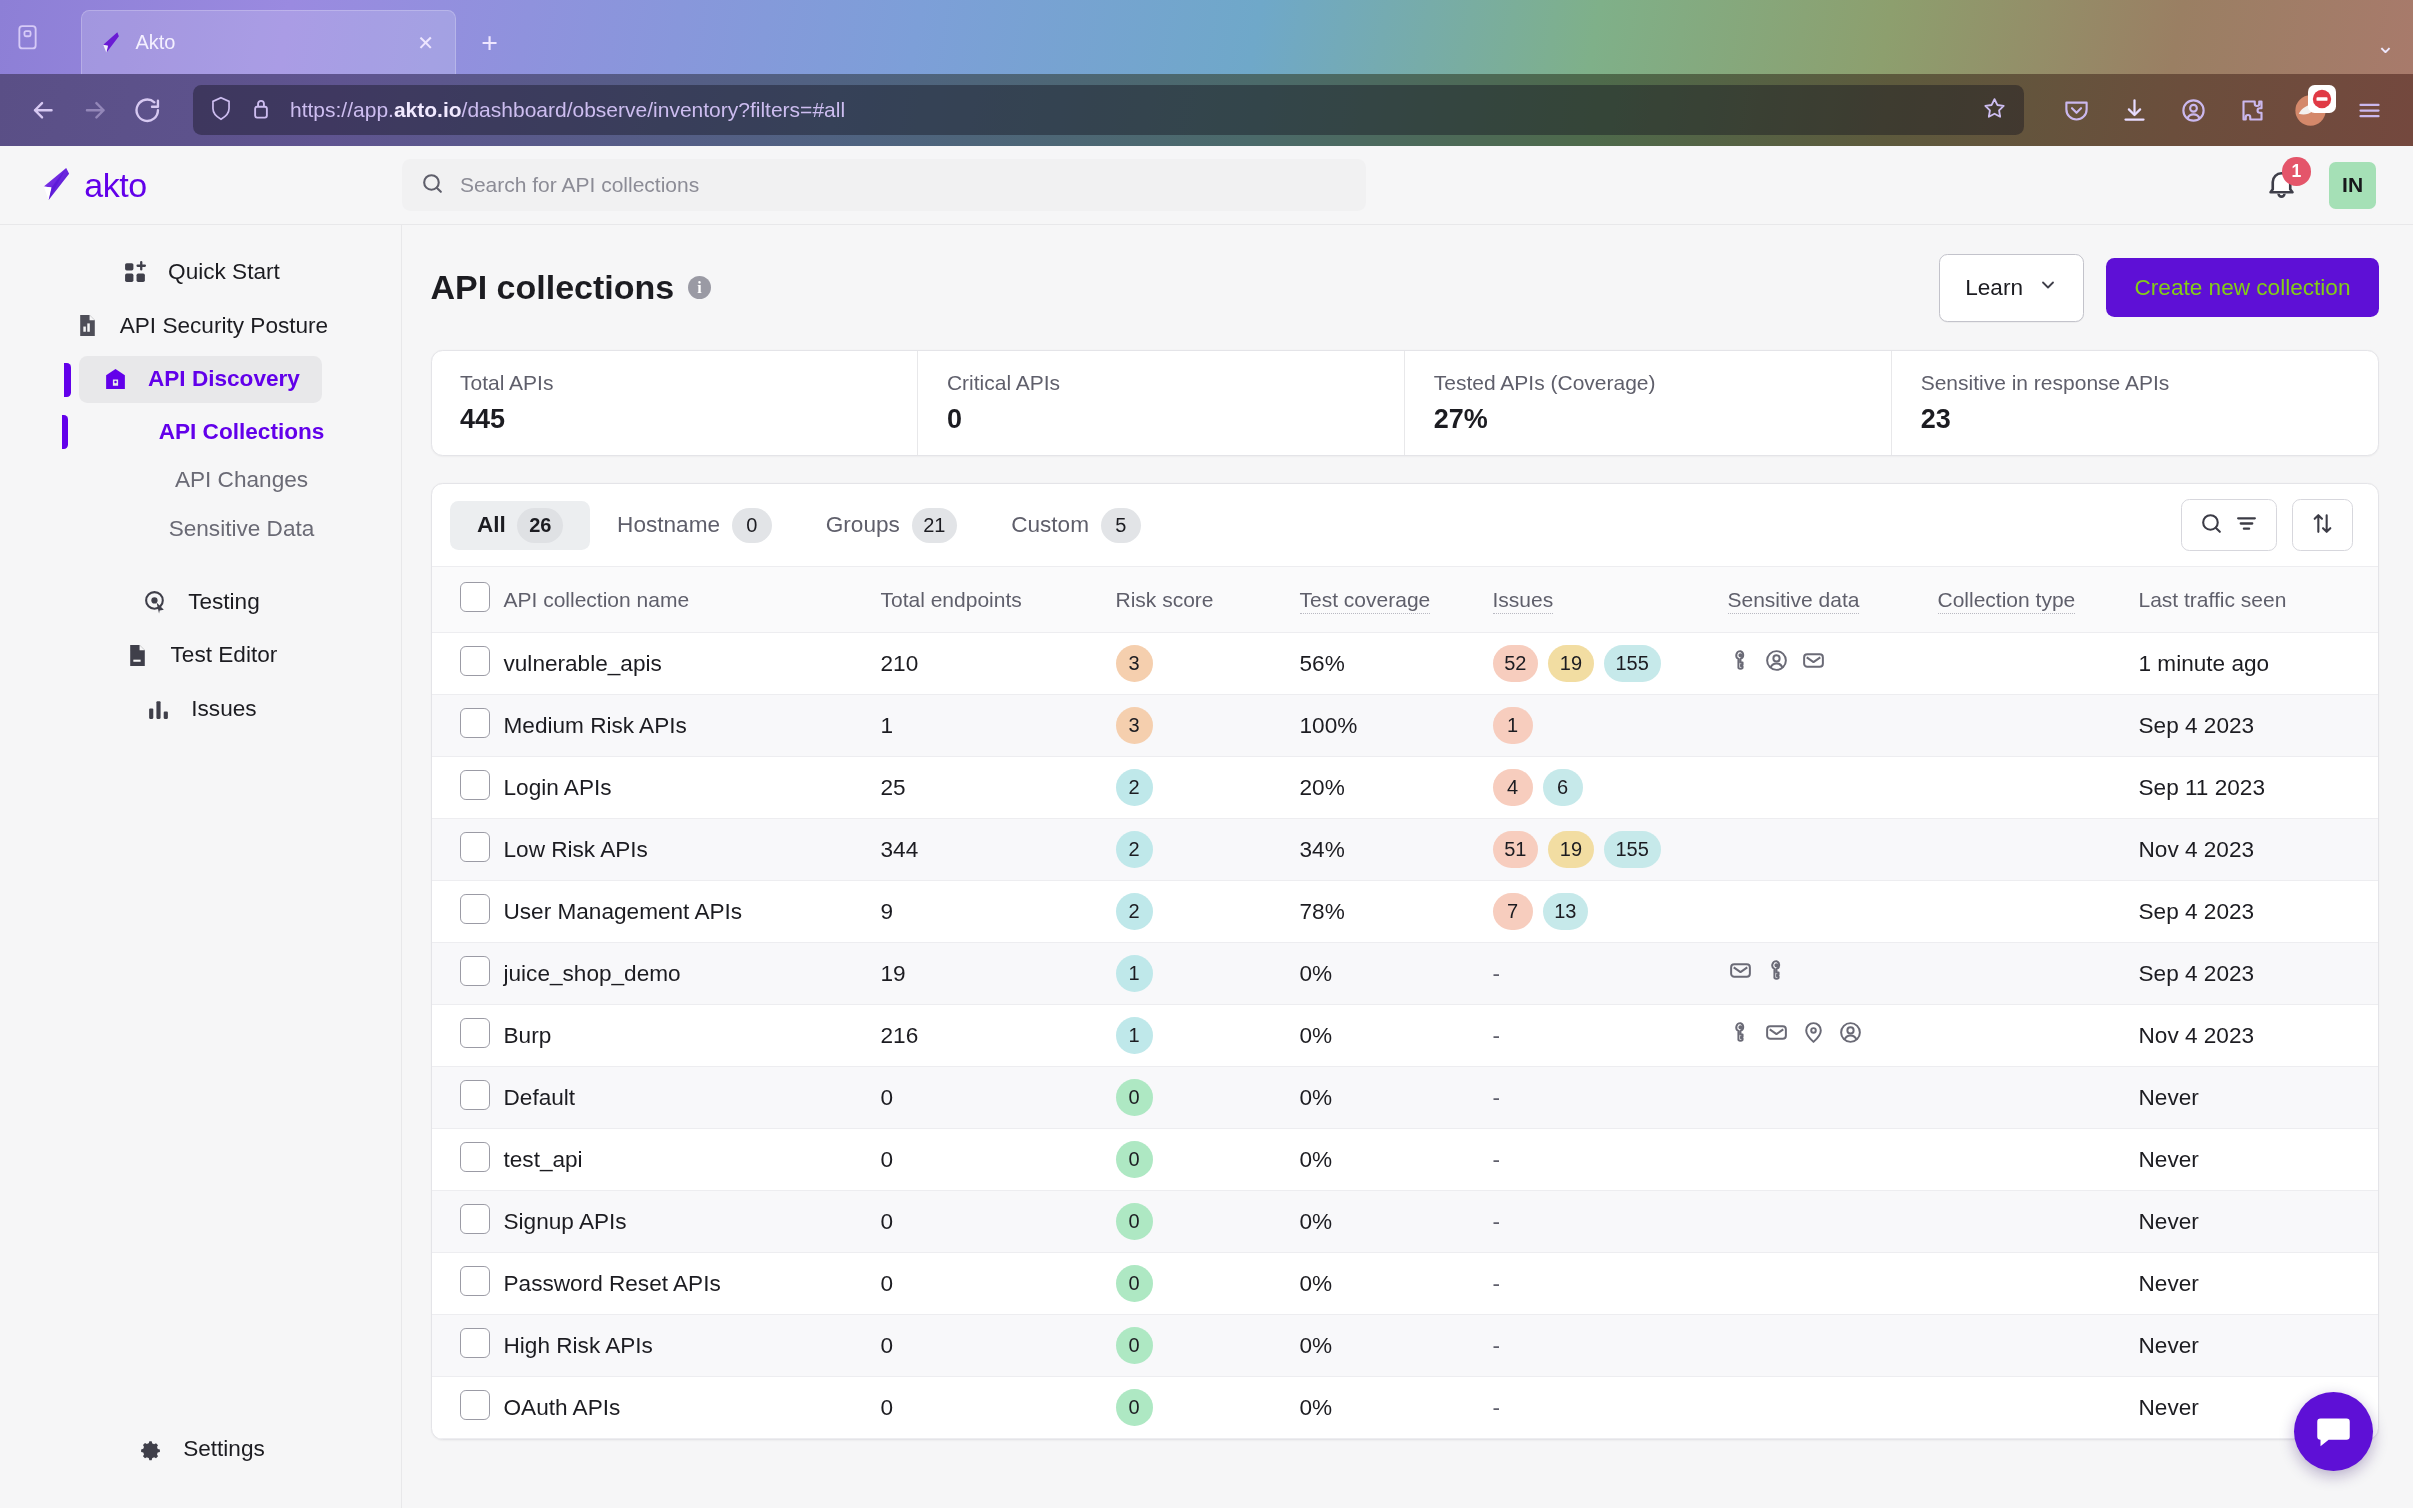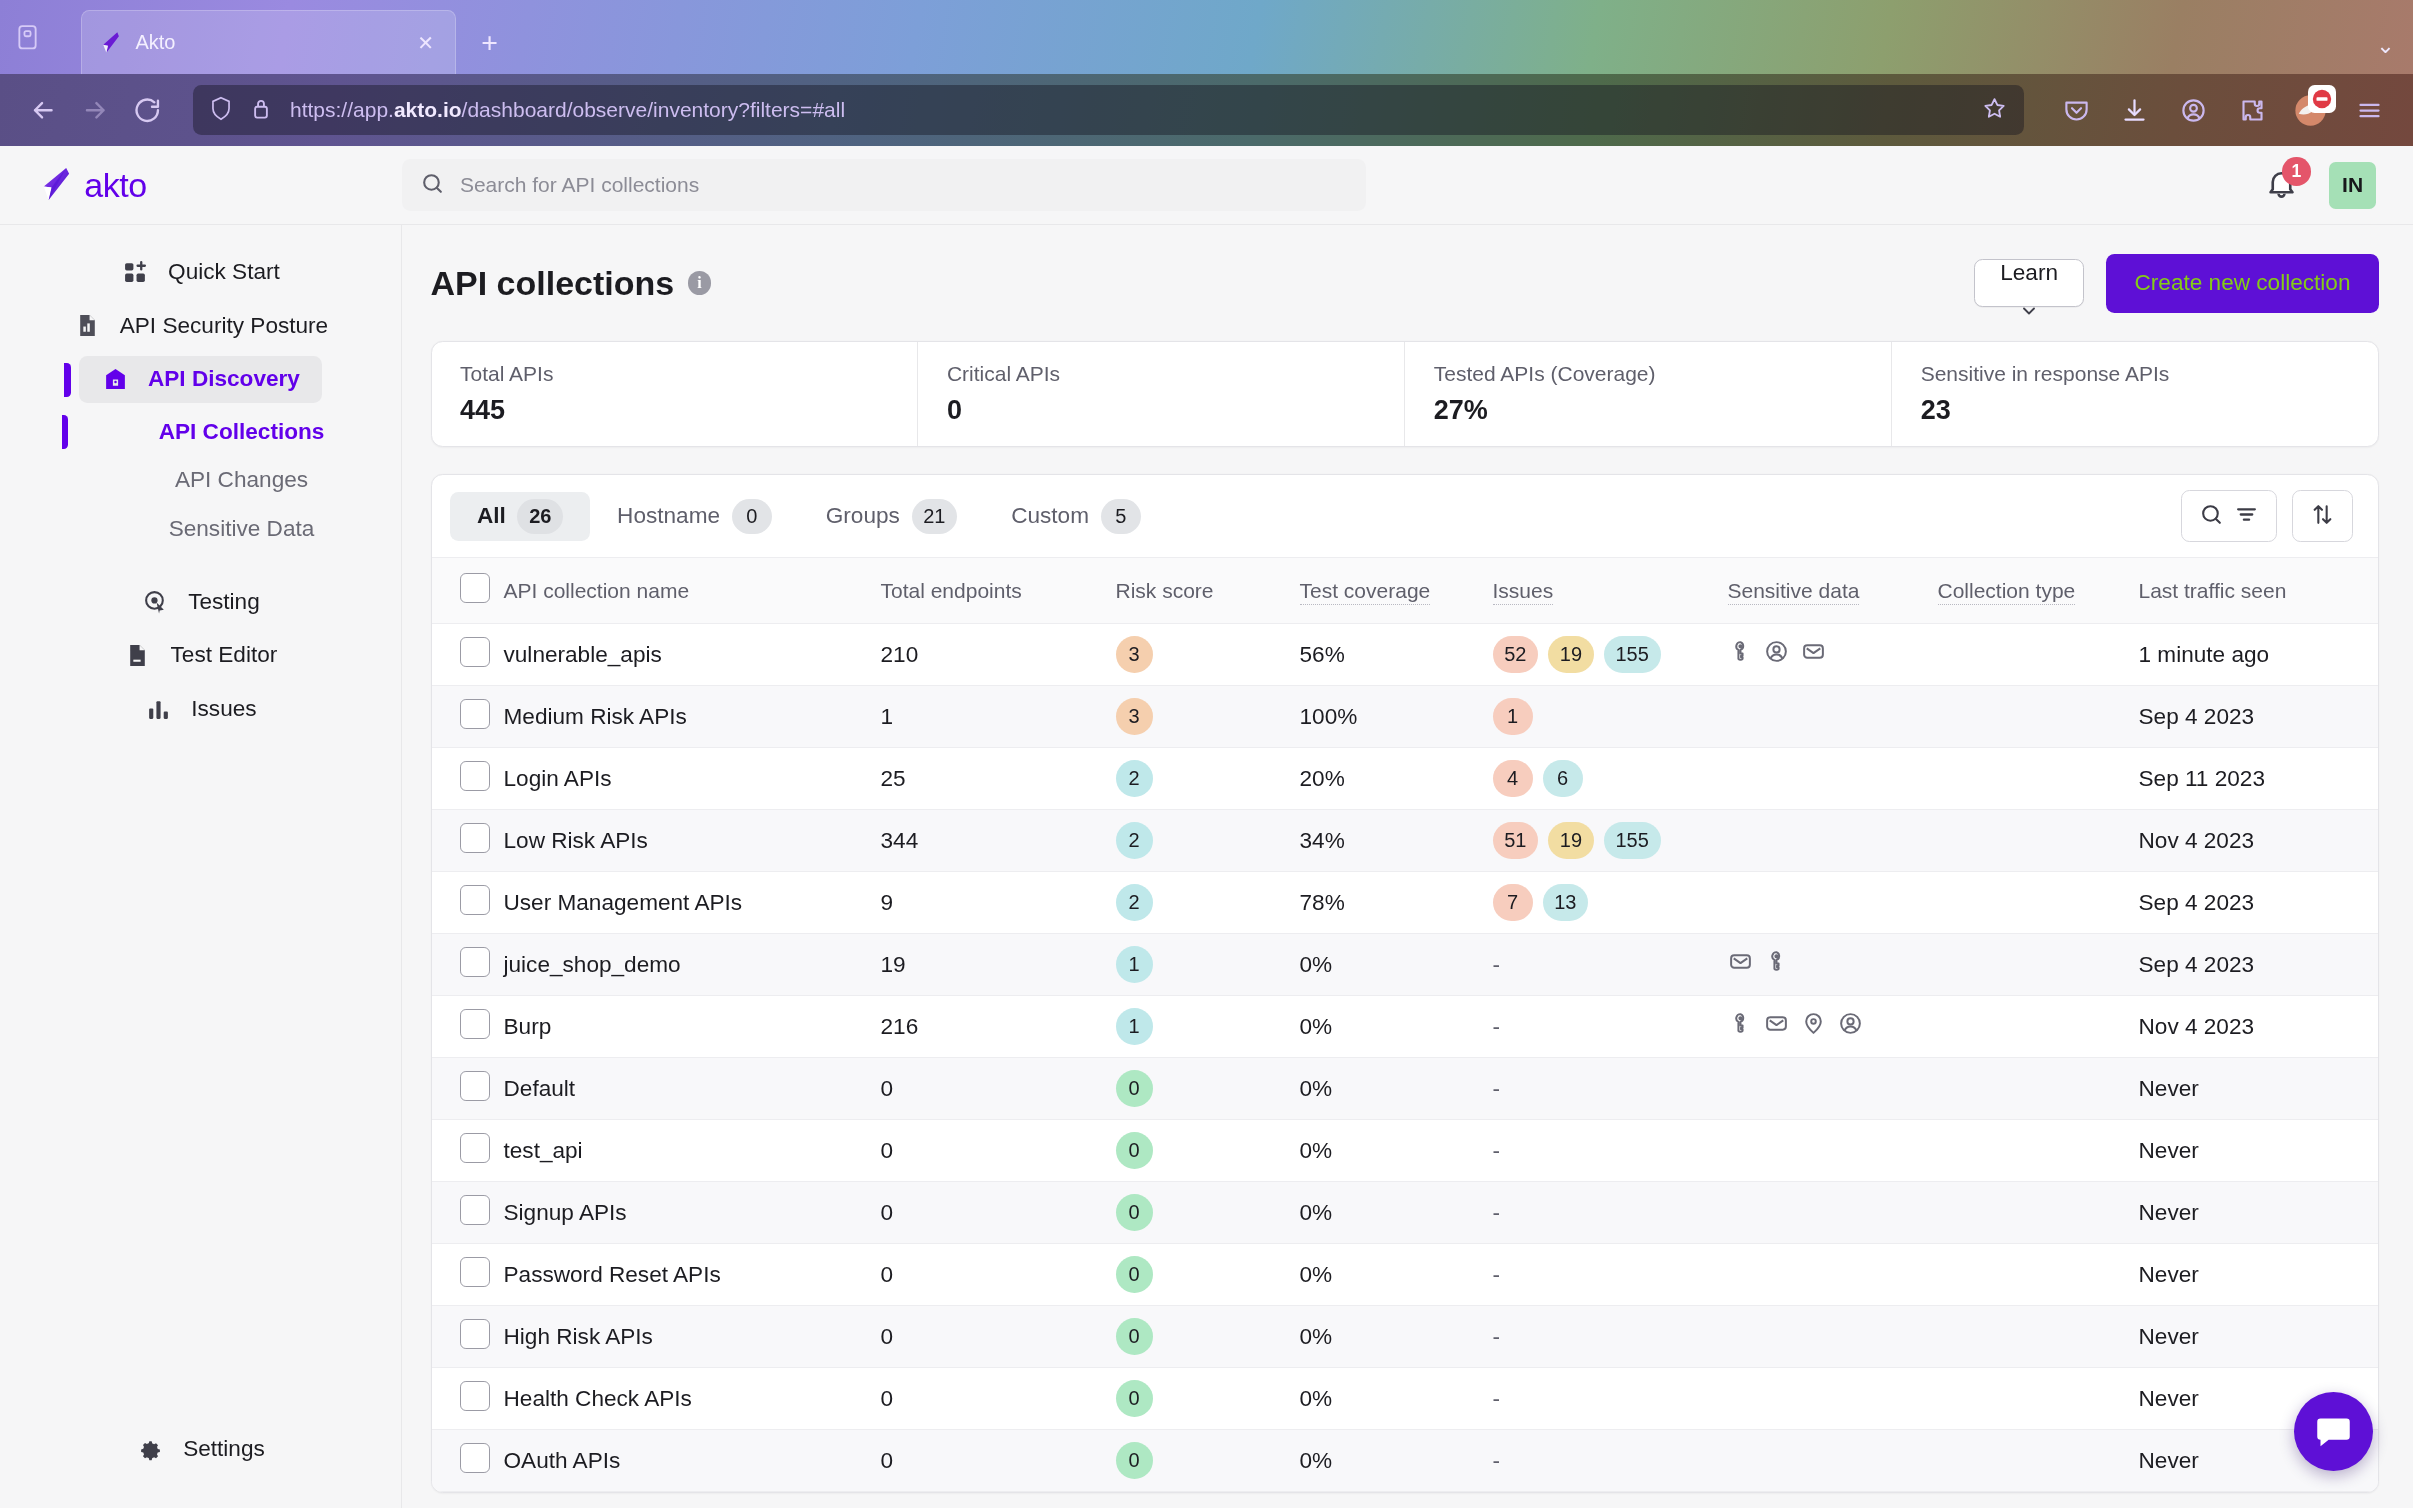--- a/index.html
+++ b/index.html
@@ -168,25 +168,24 @@
   .page-head { display: flex; align-items: center; margin-bottom: 28.5px; }
   .page-title { font-size: 34px; font-weight: 700; color: #1c1c21; }
   .info-icon {
     width: 23.5px; height: 23.5px; border-radius: 50%; background: #9a9aa4;
     color: #fff; font-size: 16px; font-weight: 700;
     display: flex; align-items: center; justify-content: center;
     margin-left: 13.4px; font-family: "Liberation Serif", serif;
   }
   .head-actions { margin-left: auto; display: flex; align-items: center; gap: 22px; }
   .btn-learn {
-    height: 48px; padding: 0 25px; background: #fff; border: 0.8px solid #c3c3cb;
+    height: 68px; padding: 0 25px; background: #fff; border: 0.8px solid #c3c3cb;
     border-radius: 8.4px; font-size: 22.6px; color: #1c1c21;
     display: flex; align-items: center; gap: 15px;
     box-shadow: 0 0.8px 0 rgba(0,0,0,.05);
-    flex-direction: column;
   }
   .btn-primary {
     height: 59px; padding: 0 28.5px; background: #5e10d6; border: none;
     border-radius: 8.4px; font-size: 22.6px; color: #84cc16; font-weight: 500;
     display: flex; align-items: center;
   }
 
   .stats-card {
     background: #fff; border: 0.8px solid #e4e4e8; border-radius: 11.7px;
     display: flex; height: 106px; margin-bottom: 27px;
@@ -830,31 +829,20 @@
                   <td class="c-endp">0</td>
                   <td class="c-risk"><span class="risk-badge risk-green">0</span></td>
                   <td class="c-cov">0%</td>
                   <td class="c-iss"><span class="dash">-</span></td>
                   <td class="c-sens"></td>
                   <td class="c-type"></td>
                   <td class="c-last">Never</td>
                 </tr>
                 <tr>
                   <td class="c-check"><span class="cbx"></span></td>
-                  <td class="c-name">Health Check APIs</td>
-                  <td class="c-endp">0</td>
-                  <td class="c-risk"><span class="risk-badge risk-green">0</span></td>
-                  <td class="c-cov">0%</td>
-                  <td class="c-iss"><span class="dash">-</span></td>
-                  <td class="c-sens"></td>
-                  <td class="c-type"></td>
-                  <td class="c-last">Never</td>
-                </tr>
-                <tr>
-                  <td class="c-check"><span class="cbx"></span></td>
                   <td class="c-name">OAuth APIs</td>
                   <td class="c-endp">0</td>
                   <td class="c-risk"><span class="risk-badge risk-green">0</span></td>
                   <td class="c-cov">0%</td>
                   <td class="c-iss"><span class="dash">-</span></td>
                   <td class="c-sens"></td>
                   <td class="c-type"></td>
                   <td class="c-last">Never</td>
                 </tr>
               </tbody>

